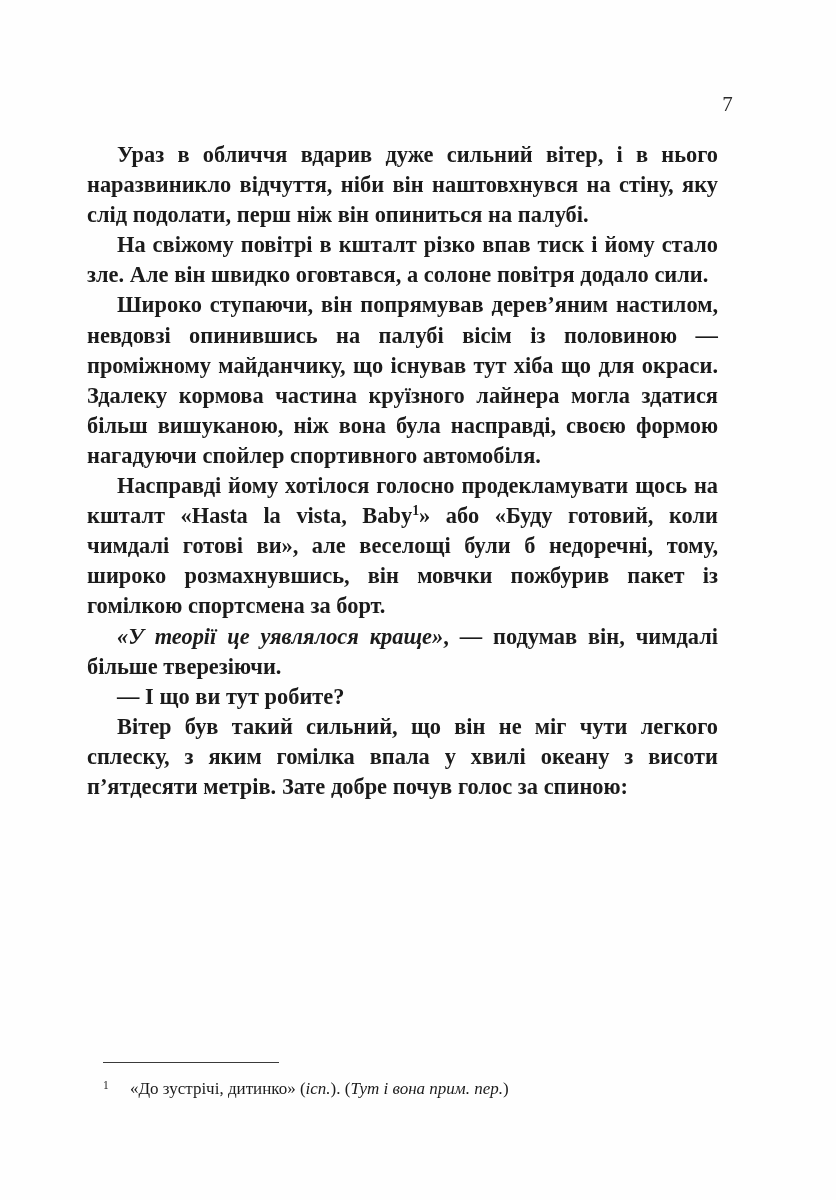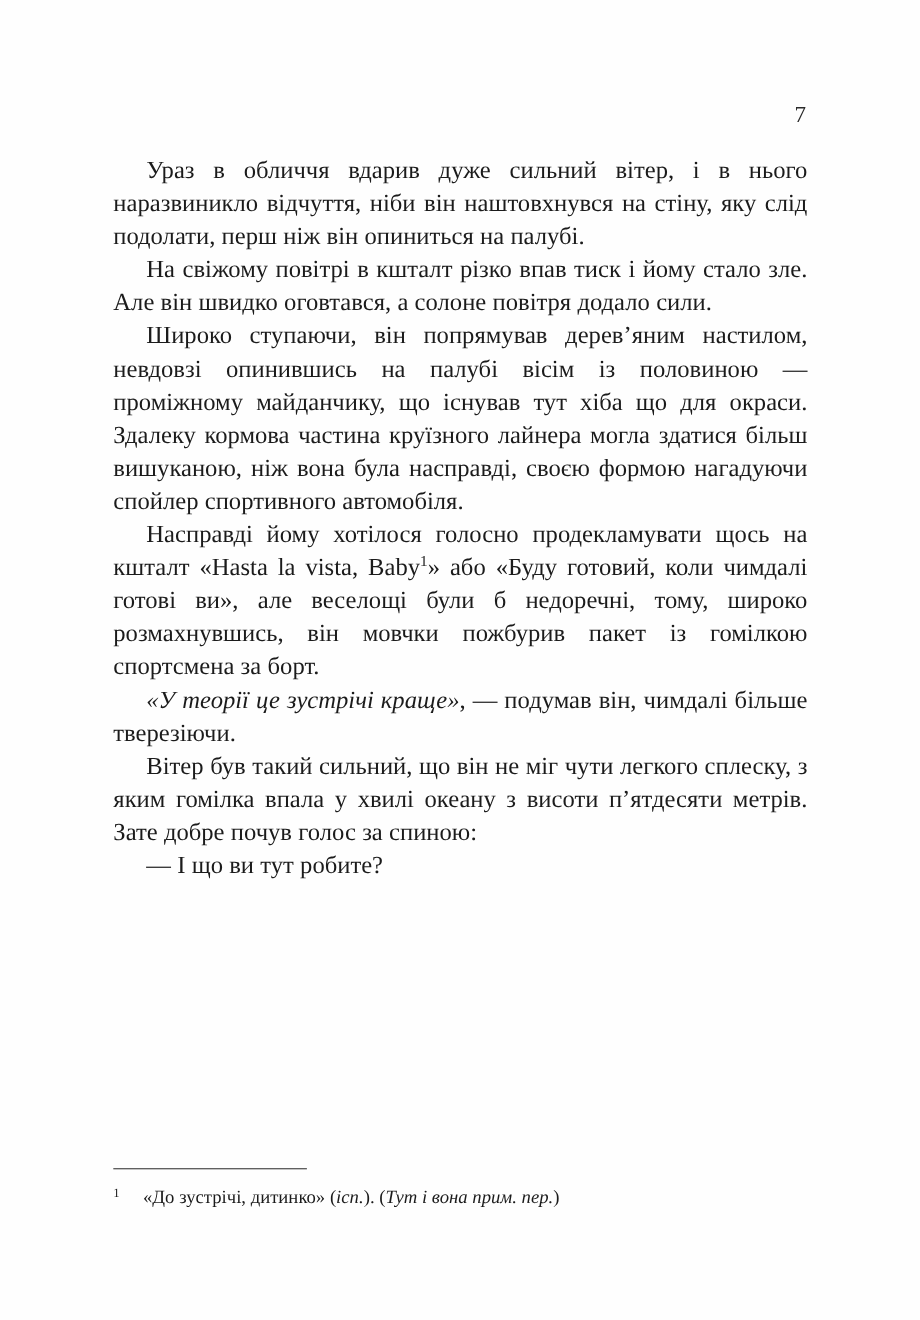--- a/index.html
+++ b/index.html
@@ -33,22 +33,23 @@
     font-size: 21px;
     line-height: 24px;
     color: #2a2a2a;
     letter-spacing: 0.2px;
   }
 
   
   .textblock {
     position: absolute;
     top: 140px;
-    left: 103px;
+    left: 87px;
     width: 631px;
+    font-weight: bold;
   }
 
   p.para {
     margin: 0;
     text-indent: 30px;
     text-align: justify;
     font-size: 22.4px;
     line-height: 30.1px;
     hyphens: manual;
     -webkit-hyphens: manual;
@@ -110,25 +111,25 @@
     <p class="para">Ураз в обличчя вдарив дуже сильний вітер, і в нього наразвиникло відчуття, ніби він наштовхнувся на стіну, яку слід подолати, перш ніж він опиниться на палубі.</p>
 
     <p class="para">На свіжому повітрі в кшталт різко впав тиск і йому стало зле. Але він швидко оговтався, а солоне повітря додало сили.</p>
 
 
     <p class="para">Широко ступаючи, він попрямував дерев’яним настилом, невдовзі опинившись на палубі вісім із половиною — проміжному майданчику, що існував тут хіба що для окраси. Здалеку кормова частина круїзного лайнера могла здатися більш вишуканою, ніж вона була насправді, своєю формою нагадуючи спойлер спортивного автомобіля.</p>
 
 
     <p class="para"><span>Насправді йому хотілося голосно продекламувати щось на кшталт «Hasta la vista, Baby</span><sup class="fnref">1</sup><span>» або «Буду готовий, коли чимдалі готові ви», але веселощі були б недоречні, тому, широко розмахнувшись, він мовчки пожбурив пакет із гомілкою спортсмена за борт.</span></p>
 
-    <p class="para"><span class="it">«У теорії це зустрічі краще»</span><span>, — подумав він, чимдалі більше тверезіючи.</span></p>
+    <p class="para"><span class="it">«У теорії це уявлялося краще»</span><span>, — подумав він, чимдалі більше тверезіючи.</span></p>
+
+    <p class="para">— І що ви тут робите?</p>
 
     <p class="para">Вітер був такий сильний, що він не міг чути легкого сплеску, з яким гомілка впала у хвилі океану з висоти п’ятдесяти метрів. Зате добре почув голос за спиною:</p>
-
-    <p class="para">— І що ви тут робите?</p>
 
   </div>
 
   <div class="footnote-zone">
     <div class="fn-rule"></div>
     <div class="footnote"><span class="fn-marker">1</span><span>«До зустрічі, дитинко» (</span><span class="it">ісп.</span><span>). (</span><span class="it">Тут і вона прим. пер.</span><span>)</span></div>
   </div>
 
 </div>
 

